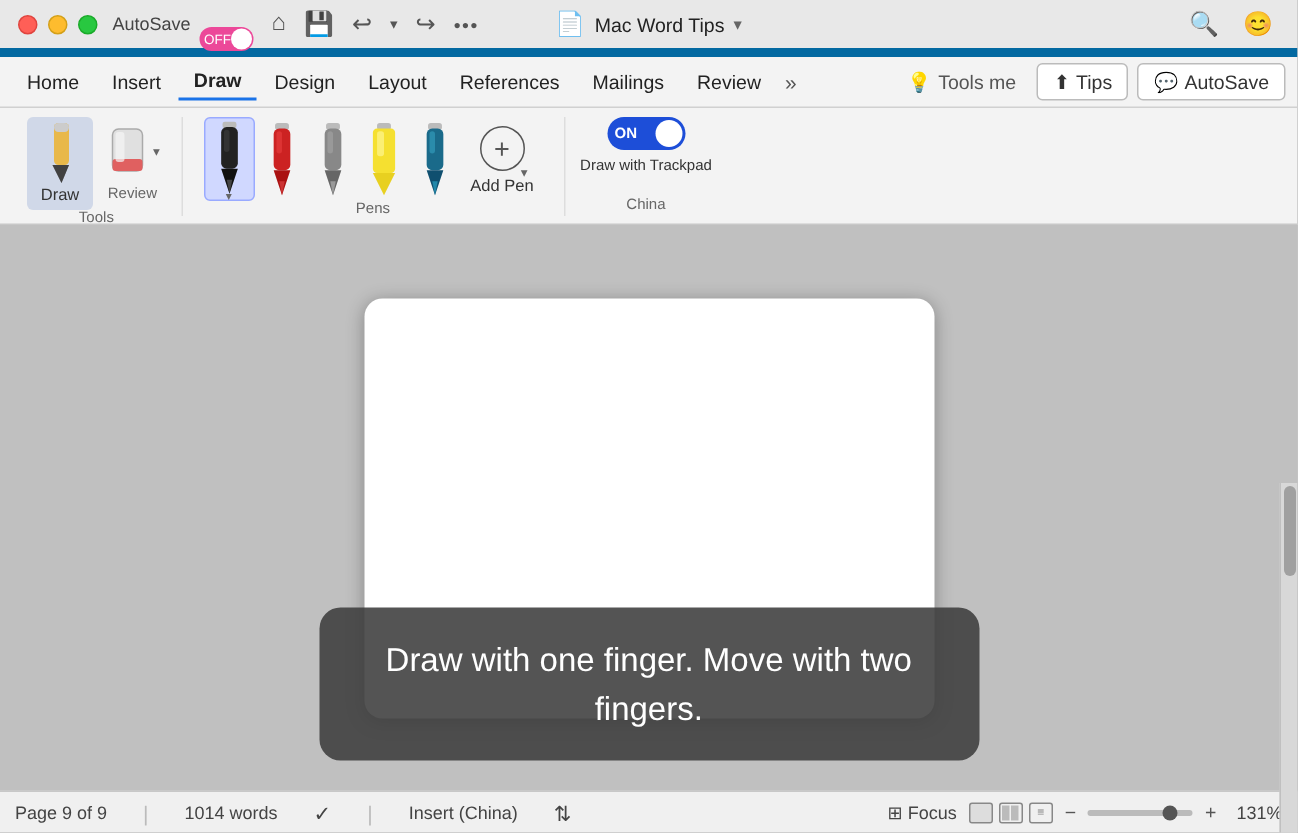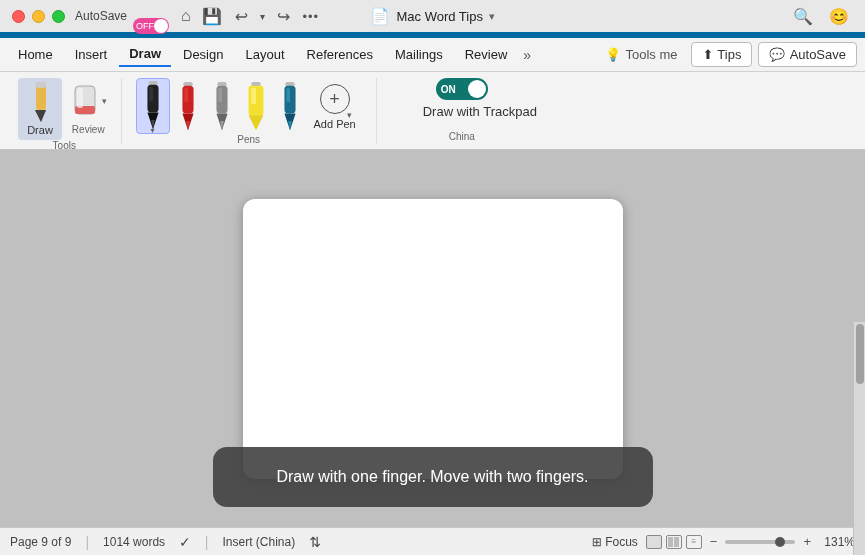--- a/index.html
+++ b/index.html
@@ -275,21 +275,21 @@
     }
 
     
     .mode-area {
       display: flex;
       flex-direction: column;
       align-items: center;
       gap: 4px;
     }
     .toggle-on {
-      background: #0f766e;
+      background: #1d4ed8;
       border-radius: 12px;
       width: 52px;
       height: 22px;
       display: flex;
       align-items: center;
       padding: 2px;
       position: relative;
       cursor: pointer;
     }
     .toggle-on-text {
@@ -330,35 +330,35 @@
     .draw-tooltip {
       position: absolute;
       bottom: 20px;
       left: 50%;
       transform: translateX(-50%);
       background: rgba(60,60,60,0.88);
       color: white;
       border-radius: 14px;
       padding: 18px 30px;
       text-align: center;
-      font-size: 16px;
+      font-size: 22px;
       line-height: 1.5;
       width: 440px;
       pointer-events: none;
     }
 
     
     #status-bar {
       height: 28px;
       background: #f0f0f0;
       border-top: 1px solid #c8c8c8;
       display: flex;
       align-items: center;
       padding: 0 10px;
-      gap: 14px;
+      gap: 24px;
       font-size: 12px;
       color: #444;
     }
     .status-sep {
       color: #bbb;
       font-size: 14px;
     }
     .status-right {
       margin-left: auto;
       display: flex;
@@ -567,21 +567,21 @@
     </div>
     <span class="ribbon-group-label">Pens</span>
   </div>
 
   <div class="ribbon-group" style="border-right:none;">
     <div class="mode-area">
       <div class="toggle-on">
         <span class="toggle-on-text">ON</span>
         <div class="toggle-on-knob"></div>
       </div>
-      <div style="font-size:13px;color:#333;line-height:1.3;margin-left:36px;">
+      <div style="font-size:10px;color:#333;line-height:1.3;">
         <div>Draw with
 Trackpad</div>
       </div>
     </div>
     <span class="ribbon-group-label">China</span>
   </div>
 
 </div>
 
 <div id="main-area">

